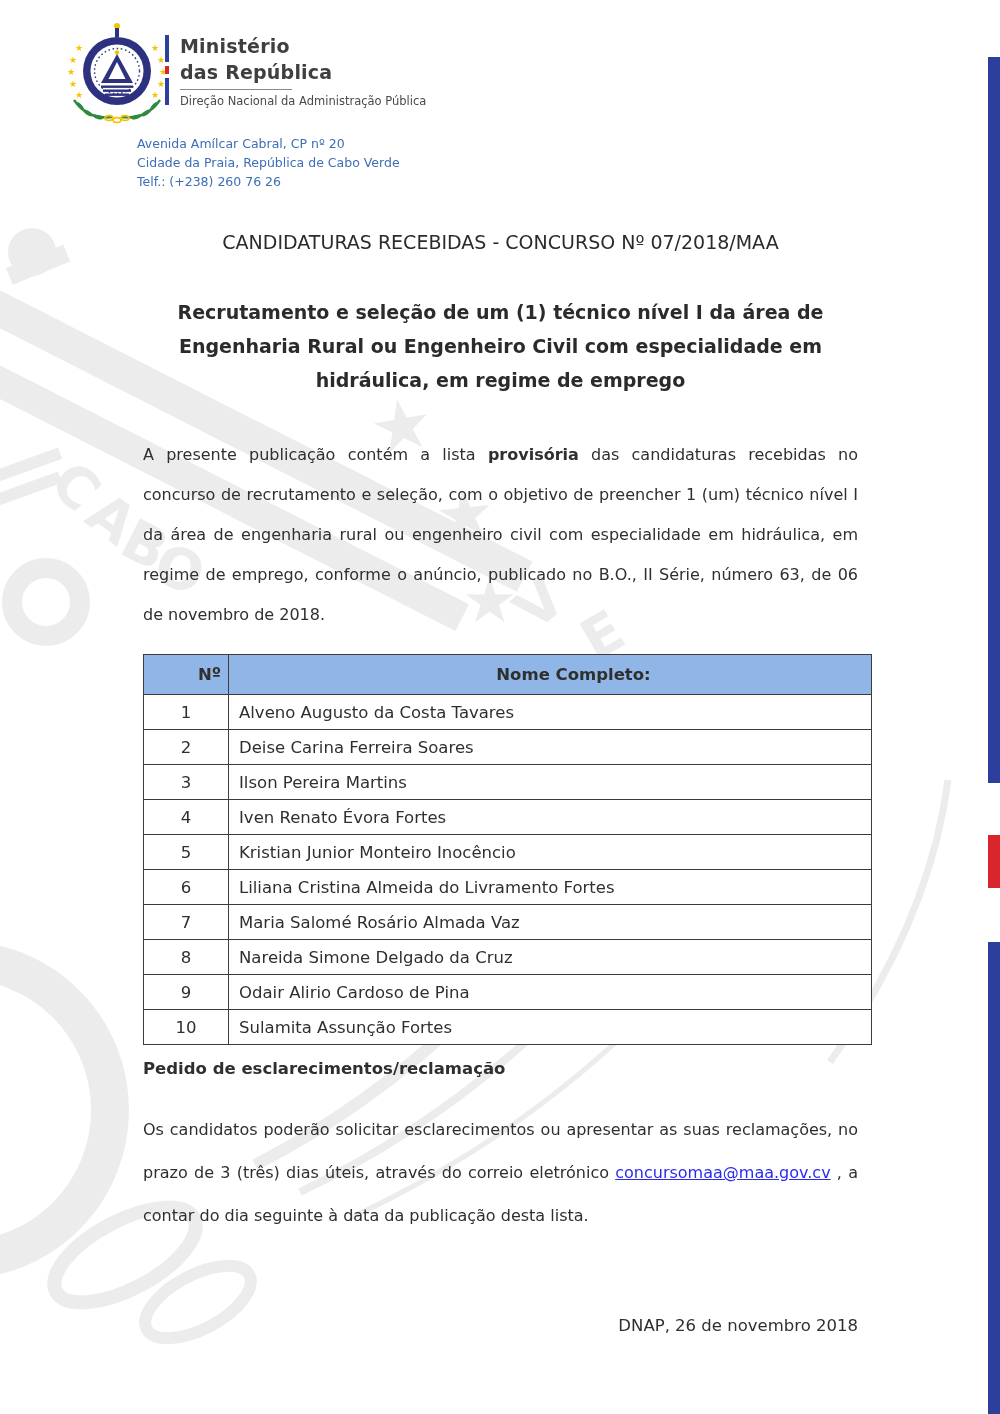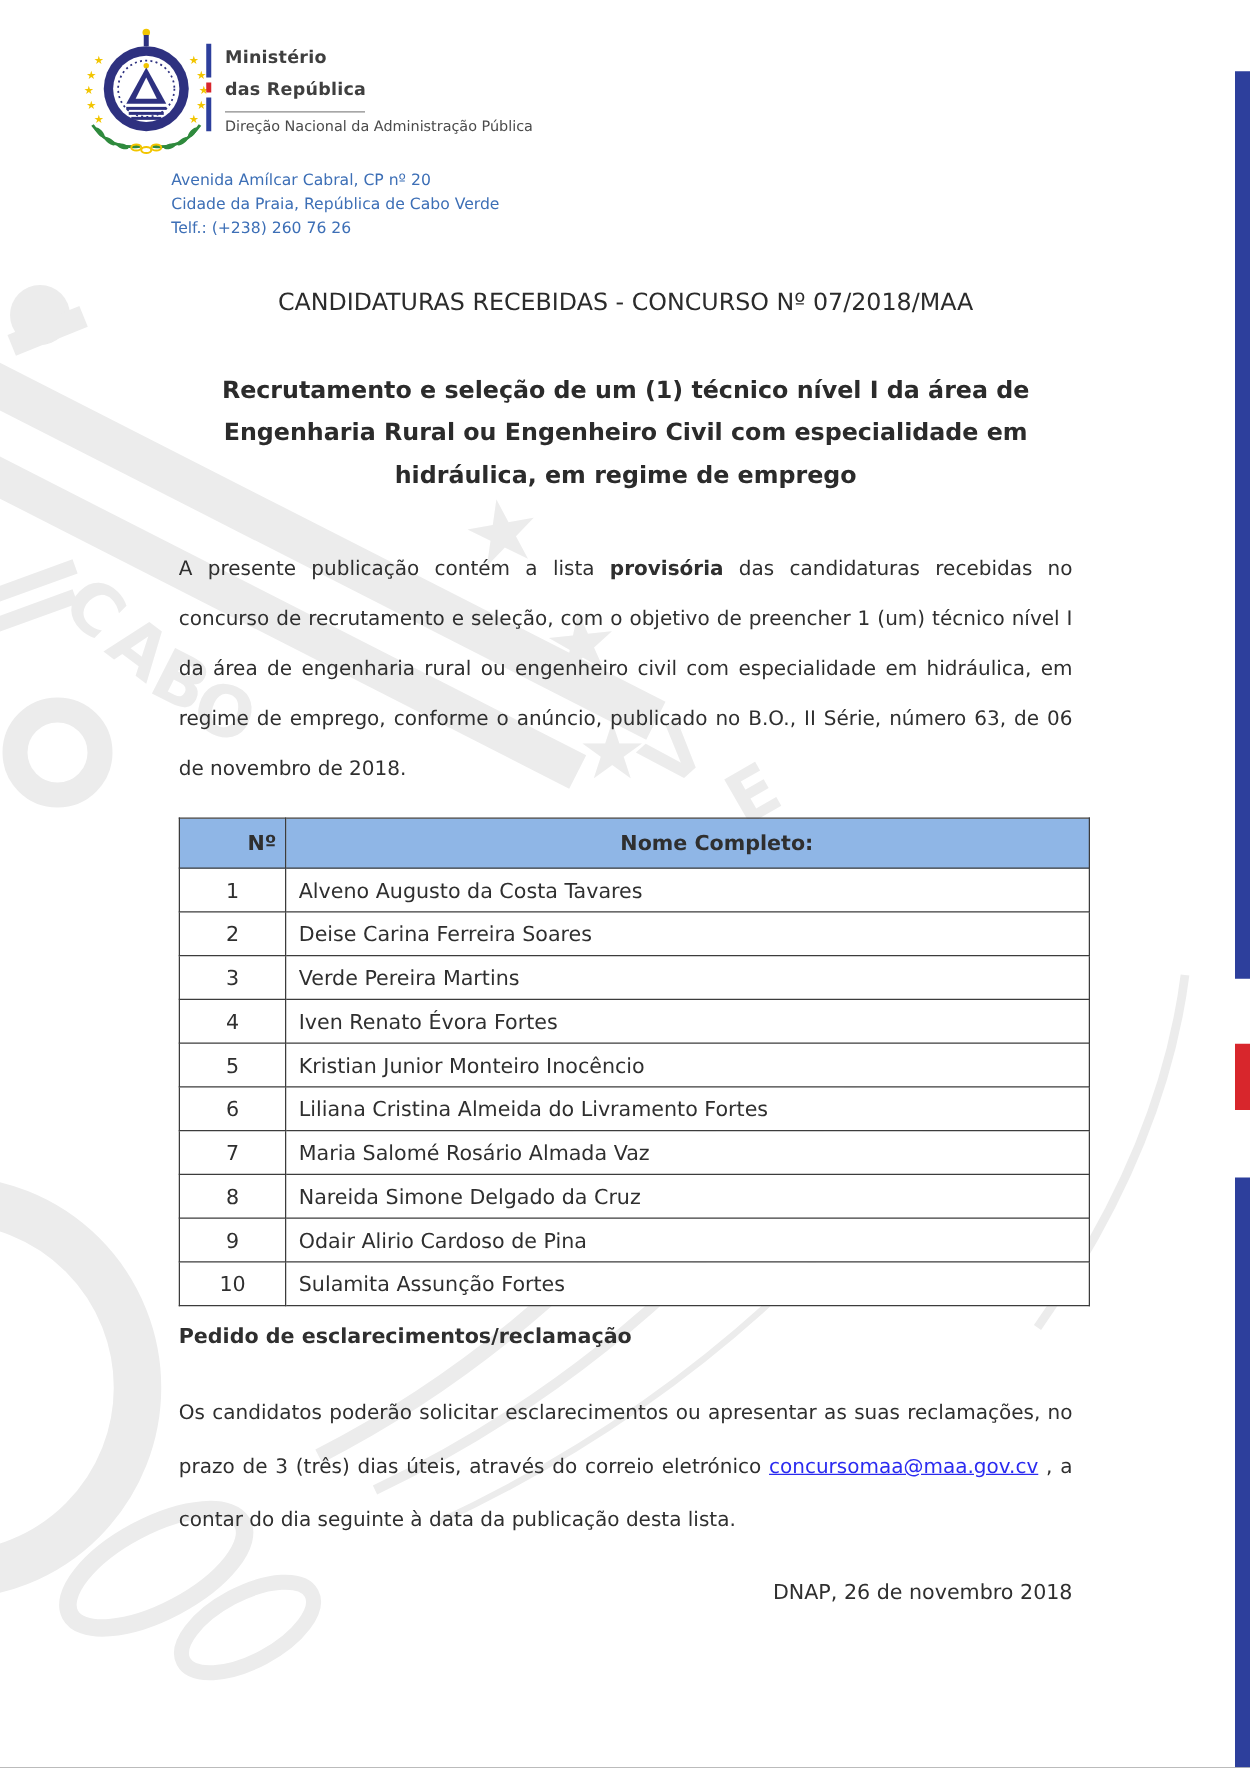--- a/index.html
+++ b/index.html
@@ -21,39 +21,39 @@
   .stripe-top{top:57px;height:726px;}
   .stripe-mid{top:835px;height:53px;}
   .stripe-bottom{top:942px;height:472px;}
   
   .emblem{position:absolute;left:60px;top:20px;}
   .sep{position:absolute;left:165px;width:4px;}
   .sep.b1{top:35px;height:27px;background:var(--stripe-blue,#2d3f9c);}
   .sep.r{top:66px;height:8px;background:var(--stripe-red,#d8262c);}
   .sep.b2{top:78px;height:27px;background:var(--stripe-blue,#2d3f9c);}
   .wordmark{position:absolute;left:180px;top:33px;}
-  .wordmark .line{font-size:14px;font-weight:bold;color:#3f3f3f;line-height:26px;letter-spacing:.2px;}
+  .wordmark .line{font-size:19px;font-weight:bold;color:#3f3f3f;line-height:26px;letter-spacing:.2px;}
   .wordmark .divider{height:1px;background:#8a8a8a;width:112px;margin:4px 0 4px 0;}
   .wordmark .dept{font-size:11.5px;color:#4a4a4a;}
   .address{position:absolute;left:137px;top:134px;font-size:12.5px;line-height:19px;color:var(--address-blue,#3d6fb6);}
   
   .doc-title{position:absolute;left:143px;top:231px;width:715px;text-align:center;font-size:19px;font-weight:normal;color:#2b2b2b;}
   .doc-subtitle{position:absolute;left:143px;top:295px;width:715px;text-align:center;font-size:19px;font-weight:bold;line-height:34px;color:#2b2b2b;}
   .intro{position:absolute;left:143px;top:419px;width:715px;font-size:16px;line-height:40px;text-align:justify;}
   .intro b{font-weight:bold;}
   table.cand{position:absolute;left:143px;top:654px;width:729px;border-collapse:collapse;table-layout:fixed;font-size:16.5px;}
   table.cand col.num{width:85px;}
   table.cand th{background:var(--table-header-bg,#8fb6e6);height:37px;font-weight:bold;text-align:center;border:1px solid #3c3c3c;padding-left:48px;}
   table.cand td{height:32px;border:1px solid #3c3c3c;background:#fff;}
   table.cand td:first-child{text-align:center;}
   table.cand td:last-child{padding-left:10px;}
   .claims-h{position:absolute;left:143px;top:1059px;width:715px;font-size:16.5px;font-weight:bold;}
   .claims-p{position:absolute;left:143px;top:1092px;width:715px;font-size:16px;line-height:43px;text-align:justify;}
   .email-link{color:var(--link-blue,#2b2bf0);text-decoration:underline;white-space:nowrap;cursor:pointer;}
-  .signoff{position:absolute;left:143px;top:1264px;width:715px;text-align:right;font-size:16.5px;}
+  .signoff{position:absolute;left:143px;top:1316px;width:715px;text-align:right;font-size:16.5px;}
   .footnote{position:absolute;left:143px;top:1300px;width:715px;text-align:center;font-size:16.5px;font-family:"Liberation Sans",sans-serif;color:#222;}
 </style>
 </head>
 <body>
 
 <div class="page">
 
   <svg class="watermark" viewBox="0 0 1000 1414" aria-hidden="true">
     <g fill="#ececec" stroke="none" font-family="DejaVu Sans, sans-serif">
 
@@ -187,21 +187,21 @@
         <tr>
           <td>1</td>
           <td>Alveno Augusto da Costa Tavares</td>
         </tr>
         <tr>
           <td>2</td>
           <td>Deise Carina Ferreira Soares</td>
         </tr>
         <tr>
           <td>3</td>
-          <td>Verde Pereira Martins</td>
+          <td>Ilson Pereira Martins</td>
         </tr>
         <tr>
           <td>4</td>
           <td>Iven Renato Évora Fortes</td>
         </tr>
         <tr>
           <td>5</td>
           <td>Kristian Junior Monteiro Inocêncio</td>
         </tr>
         <tr>

